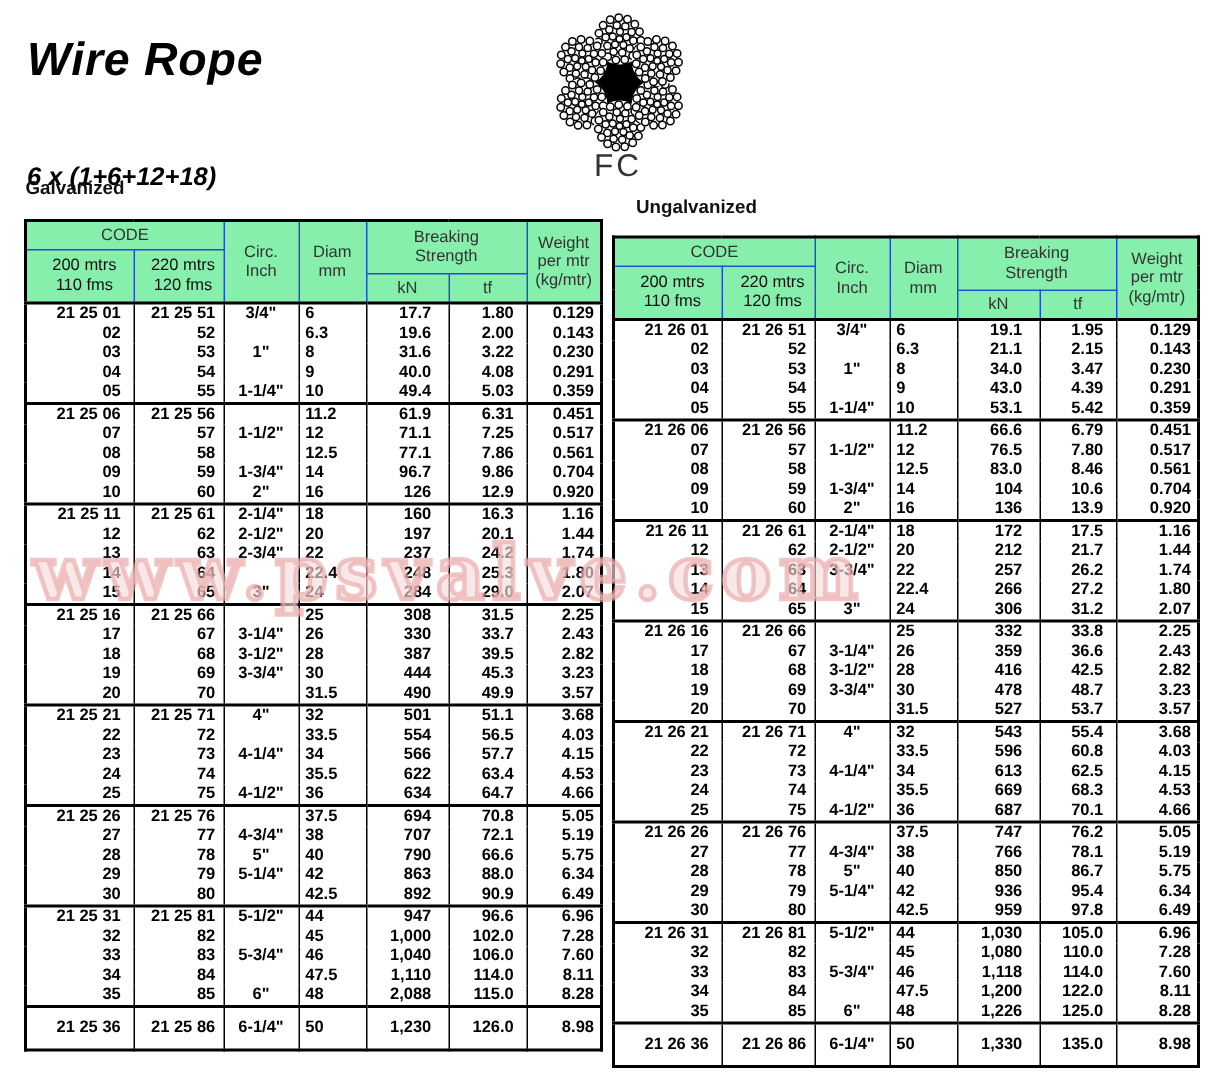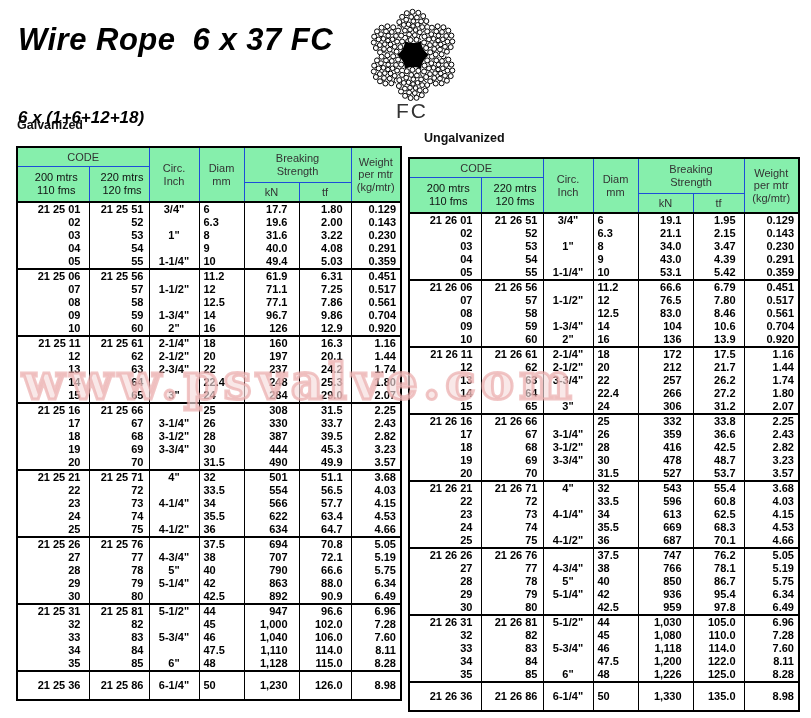--- a/index.html
+++ b/index.html
@@ -2,21 +2,21 @@
 <html><head>
 <meta charset="utf-8">
 <style>
   * { box-sizing: border-box; }
   html,body { margin:0; padding:0; background:#fff; }
   .page {
     position:relative; width:811px; height:718px; background:#ffffff;
     font-family:"Liberation Sans", sans-serif; overflow:hidden;
   }
   .title-row {
-    position:absolute; left:18px; top:22px; display:flex; gap:17px;
+    position:absolute; left:18px; top:22px; display:flex; gap:28px;
     font-style:italic; font-weight:bold; font-size:31px; color:#000; letter-spacing:0.5px;
   }
   .subtitle {
     position:absolute; left:18px; top:62px;
     font-style:italic; font-weight:bold; font-size:17px; color:#000;margin-top:46px;
   }
   .section-label { position:absolute; font-weight:bold; font-size:12.5px; color:#111; }
   #galv-label   { left:17px;  top:118px; }
   #ungalv-label { left:424px; top:131px; }
 
@@ -65,21 +65,20 @@
     text-shadow:0 0 1px rgba(233,167,167,0.4);
   }
 </style>
 </head>
 <body>
 
 <div class="page">
 
   <div class="title-row">
     <span>Wire Rope</span>
-    <span>6 x 37 FC</span>
   </div>
   <div class="subtitle">6 x (1+6+12+18)</div>
 
   <svg class="rope-fig" id="rope-svg" width="122" height="94" viewBox="0 0 122 94">
       <polygon points="88.0,47.0 74.5,70.4 47.5,70.4 34.0,47.0 47.5,23.6 74.5,23.6" fill="#000"></polygon>
       <circle cx="61" cy="18" r="17" fill="#fff"></circle>
       <circle cx="61.0" cy="18.0" r="2.2" fill="#fff" stroke="#000" stroke-width="1"></circle>
       <circle cx="63.6" cy="22.0" r="2.3" fill="#fff" stroke="#000" stroke-width="1"></circle>
       <circle cx="58.0" cy="21.7" r="2.3" fill="#fff" stroke="#000" stroke-width="1"></circle>
       <circle cx="56.5" cy="16.3" r="2.3" fill="#fff" stroke="#000" stroke-width="1"></circle>
@@ -615,21 +614,21 @@
           <td class="c3">47.5</td>
           <td class="c4">1,110</td>
           <td class="c5">114.0</td>
           <td class="c6">8.11</td>
         </tr>
         <tr>
           <td class="c0">35</td>
           <td class="c1">85</td>
           <td class="c2">6"</td>
           <td class="c3">48</td>
-          <td class="c4">1,128</td>
+          <td class="c4">2,088</td>
           <td class="c5">115.0</td>
           <td class="c6">8.28</td>
         </tr>
         <tr class="group-start single-row">
           <td class="c0">21 25 36</td>
           <td class="c1">21 25 86</td>
           <td class="c2">6-1/4"</td>
           <td class="c3">50</td>
           <td class="c4">1,230</td>
           <td class="c5">126.0</td>

